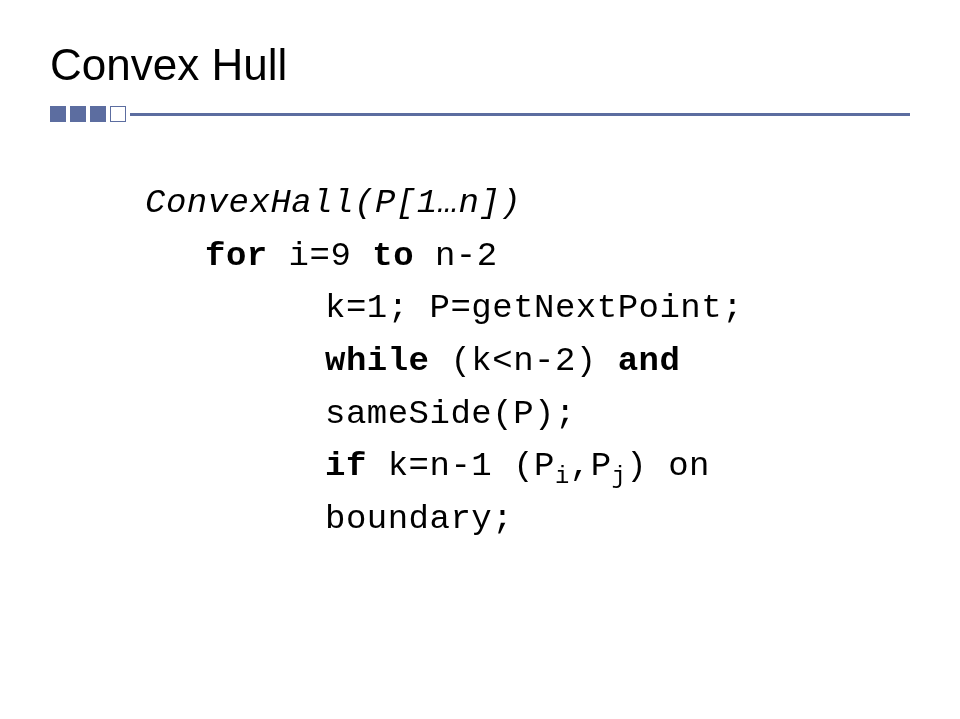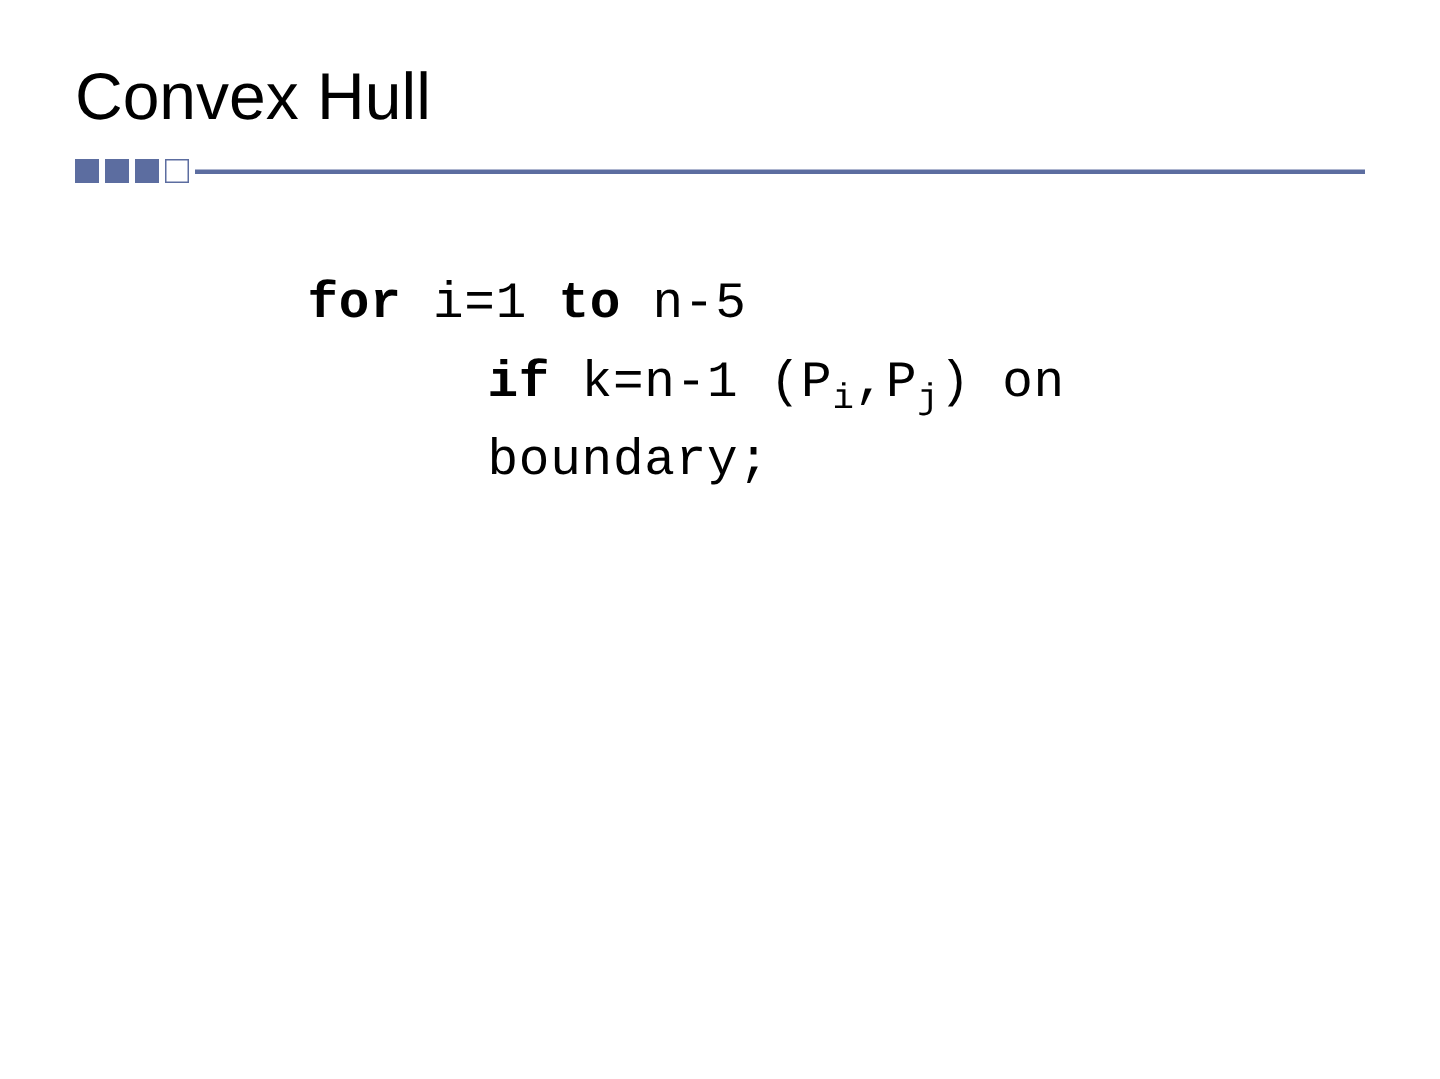--- a/index.html
+++ b/index.html
@@ -83,24 +83,27 @@
         <div class="sq sq-filled"></div>
         <div class="sq sq-filled"></div>
         <div class="sq sq-filled"></div>
         <div class="sq sq-outline"></div>
       </div>
       <div class="rule"></div>
     </div>
   </div>
 
   <div class="content">
+    <div><span class="it">ConvexHall(P[1…n])</span></div>
 
-    <div class="ind1"><span class="kw">for</span><span> i=1 </span><span class="kw">to</span><span> n-5</span></div>
+    <div class="ind1"><span class="kw">for</span><span> i=9 </span><span class="kw">to</span><span> n-2</span></div>
 
 
 
+    <div class="ind3"><span>k=1; P=getNextPoint;</span></div>
 
+    <div class="ind3"><span class="kw">while</span><span> (k&lt;n-2) </span><span class="kw">and</span><span> sameSide(P);</span></div>
 
 
 
     <div class="ind3"><span class="kw">if</span><span> k=n-1 (P</span><sub>i</sub><span>,P</span><sub>j</sub><span>) on boundary;</span></div>
   </div>
 </div>
 
 </body></html>

